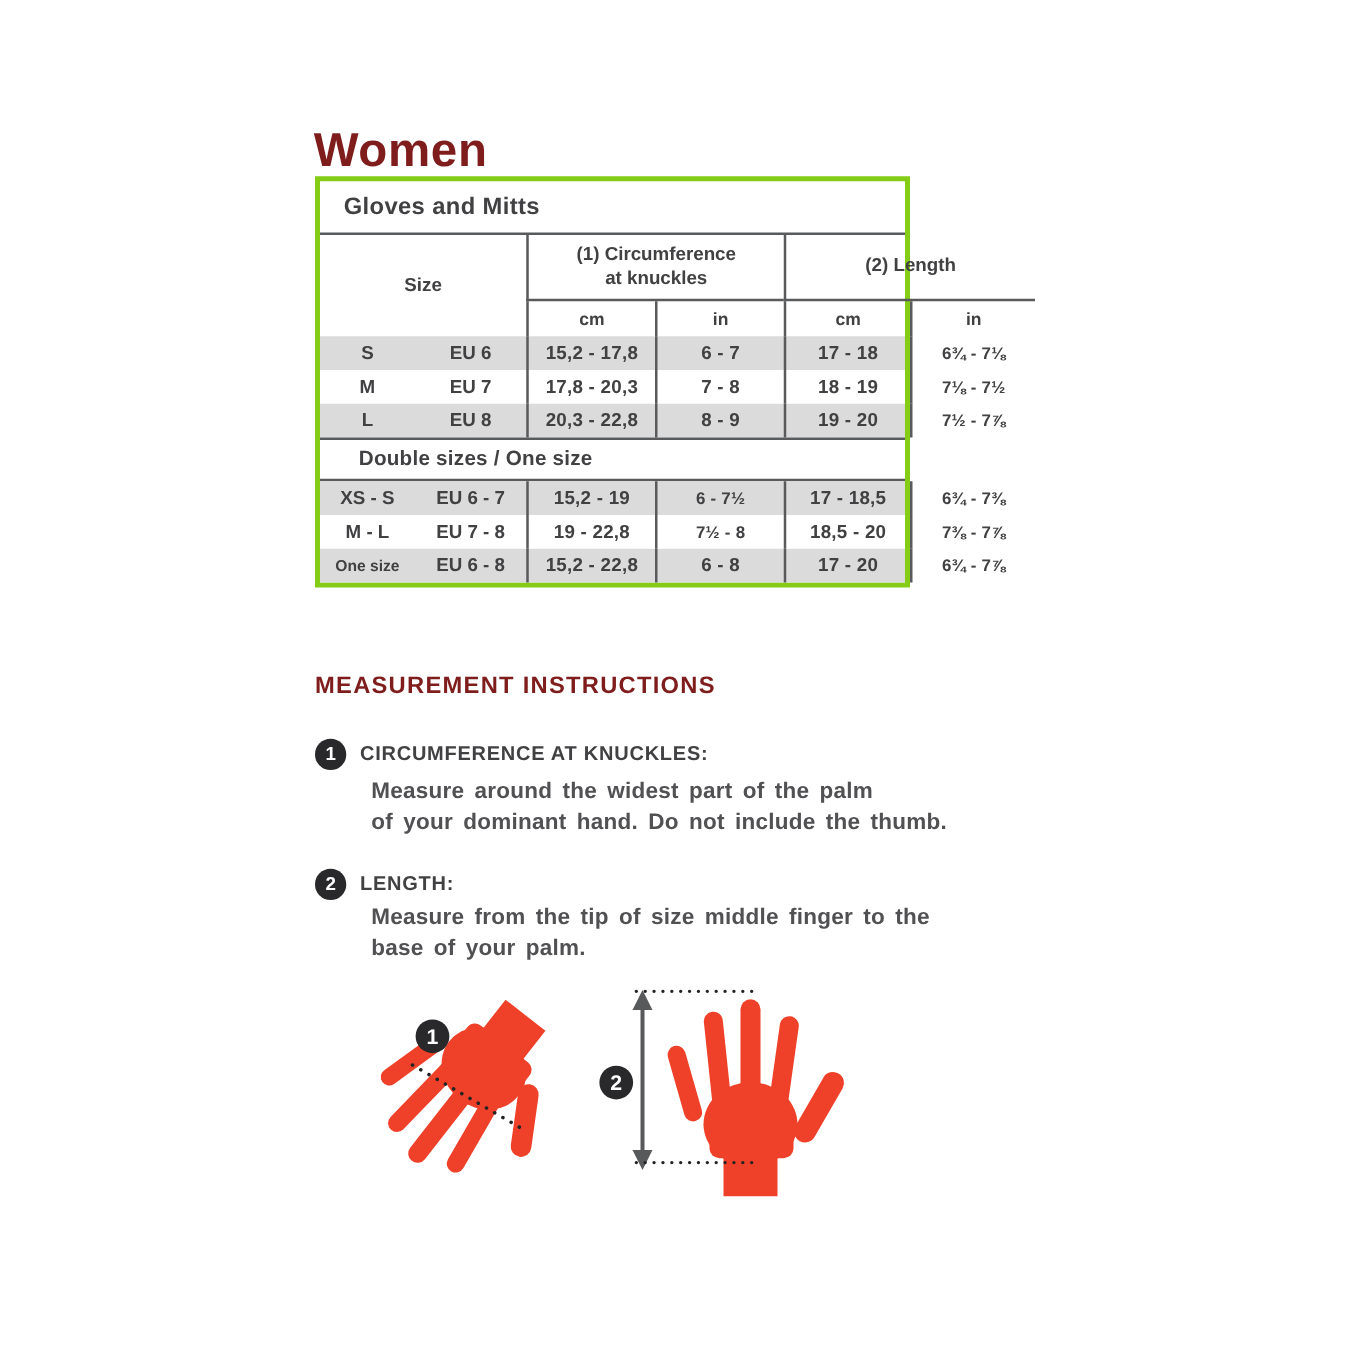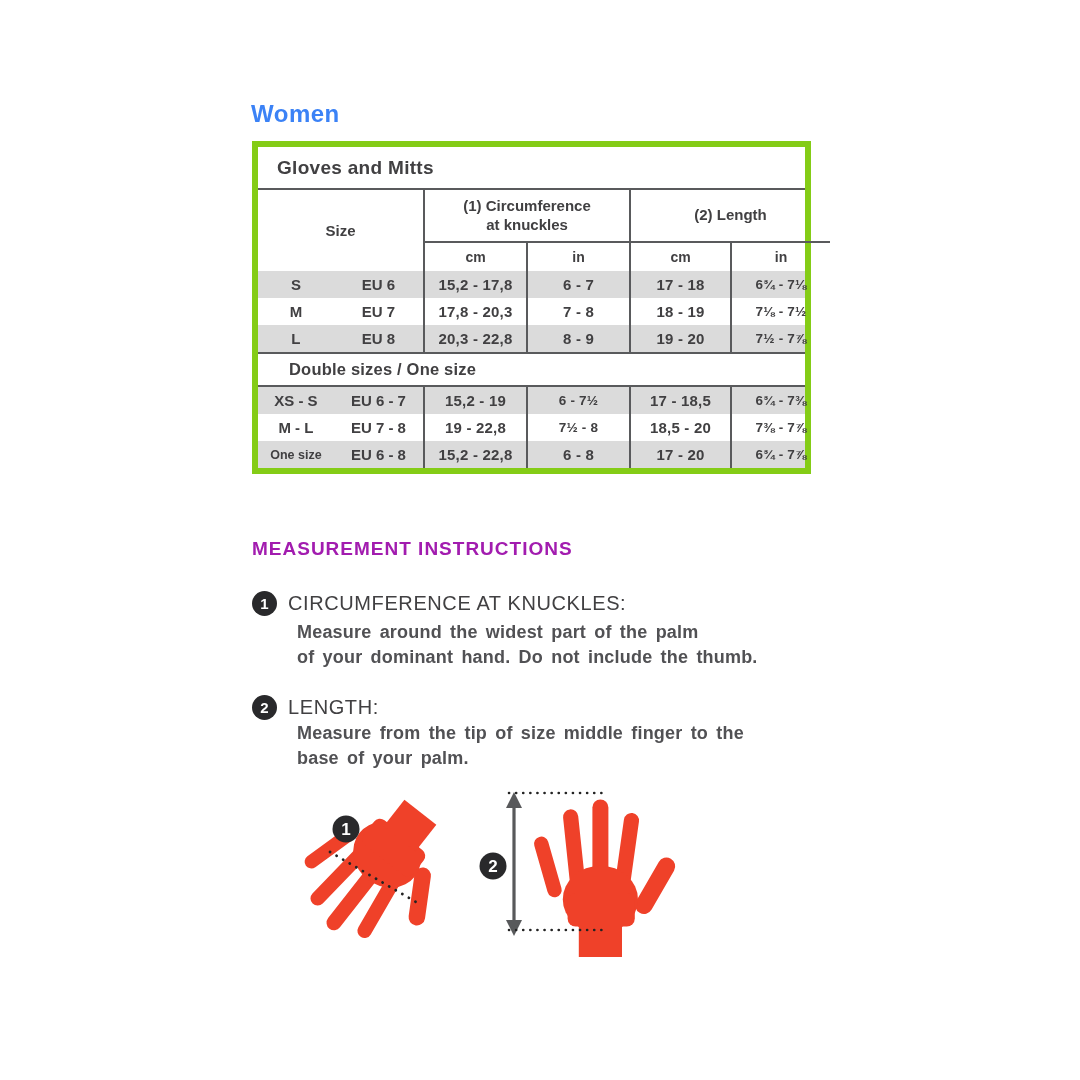--- a/index.html
+++ b/index.html
@@ -3,24 +3,24 @@
 <meta charset="utf-8">
 <style>
   html,body { margin:0; padding:0; background:#ffffff; }
   .canvas {
     position:relative; width:1080px; height:1080px; background:#ffffff;
     font-family:"Liberation Sans", sans-serif; color:#414042; overflow:hidden;
   }
   
   .page-title {
     position:absolute; left:251px; top:100px;
-    font-size:24px; font-weight:bold; letter-spacing:0.5px; color:#3b82f6;
-  }
-  
-  .tbl { position:absolute; left:252px; top:141px; width:559px; border:6px solid #84cc16; box-sizing:border-box; background:#fff; }
+    font-size:38px; font-weight:bold; letter-spacing:0.5px; color:#7f1d1d;
+  }
+  
+  .tbl { position:absolute; left:252px; top:141px; width:476px; border:4px solid #84cc16; box-sizing:border-box; background:#fff; }
   .tbl-title {
     height:41px; line-height:41px; padding-left:19px; font-size:19px; font-weight:bold;
     letter-spacing:0.3px; border-bottom:2px solid #595a5c;
   }
   .cols { display:grid; grid-template-columns:165px 103px 103px 101px 100px; }
   .hdr { grid-template-rows:53px 28px; }
   .c { display:flex; align-items:center; justify-content:center; text-align:center; box-sizing:border-box; }
   .bl { border-left:2px solid #595a5c; }
   .bb { border-bottom:2px solid #595a5c; }
   .size-head { grid-column:1; grid-row:1 / 3; font-size:15px; font-weight:bold; }
@@ -36,28 +36,28 @@
   .size-cell .sz { width:46%; text-align:center; font-size:15px; font-weight:bold; }
   .size-cell .eu { width:54%; text-align:center; font-size:15px; font-weight:bold; }
   .size-cell .sz.small { font-size:12.5px; }
   .dbl-head {
     height:31px; line-height:31px; padding-left:31px; font-size:16.5px; font-weight:bold;
     letter-spacing:0.2px; border-top:2px solid #595a5c; border-bottom:2px solid #595a5c;
   }
   
   .mi-heading {
     position:absolute; left:252px; top:538px;
-    font-size:19px; font-weight:bold; letter-spacing:1px; color:#a21caf;
+    font-size:19px; font-weight:bold; letter-spacing:1px; color:#7f1d1d;
   }
   .item-head { position:absolute; left:252px; display:flex; align-items:center; gap:11px; }
   .badge {
     width:25px; height:25px; border-radius:50%; background:#29292b; color:#ffffff;
     font-size:15px; font-weight:bold; display:flex; align-items:center; justify-content:center; flex:0 0 25px;
   }
-  .item-title { font-size:20px; font-weight:normal; letter-spacing:0.6px; color:#414042; }
+  .item-title { font-size:16px; font-weight:bold; letter-spacing:0.6px; color:#414042; }
   .item-line {
     position:absolute; left:297px; font-size:18px; font-weight:bold;
     color:#515154; letter-spacing:0.2px; word-spacing:3px; white-space:nowrap;
   }
   
   .diagram { position:absolute; left:290px; top:780px; width:410px; height:205px; }
 </style>
 </head>
 <body>
 

